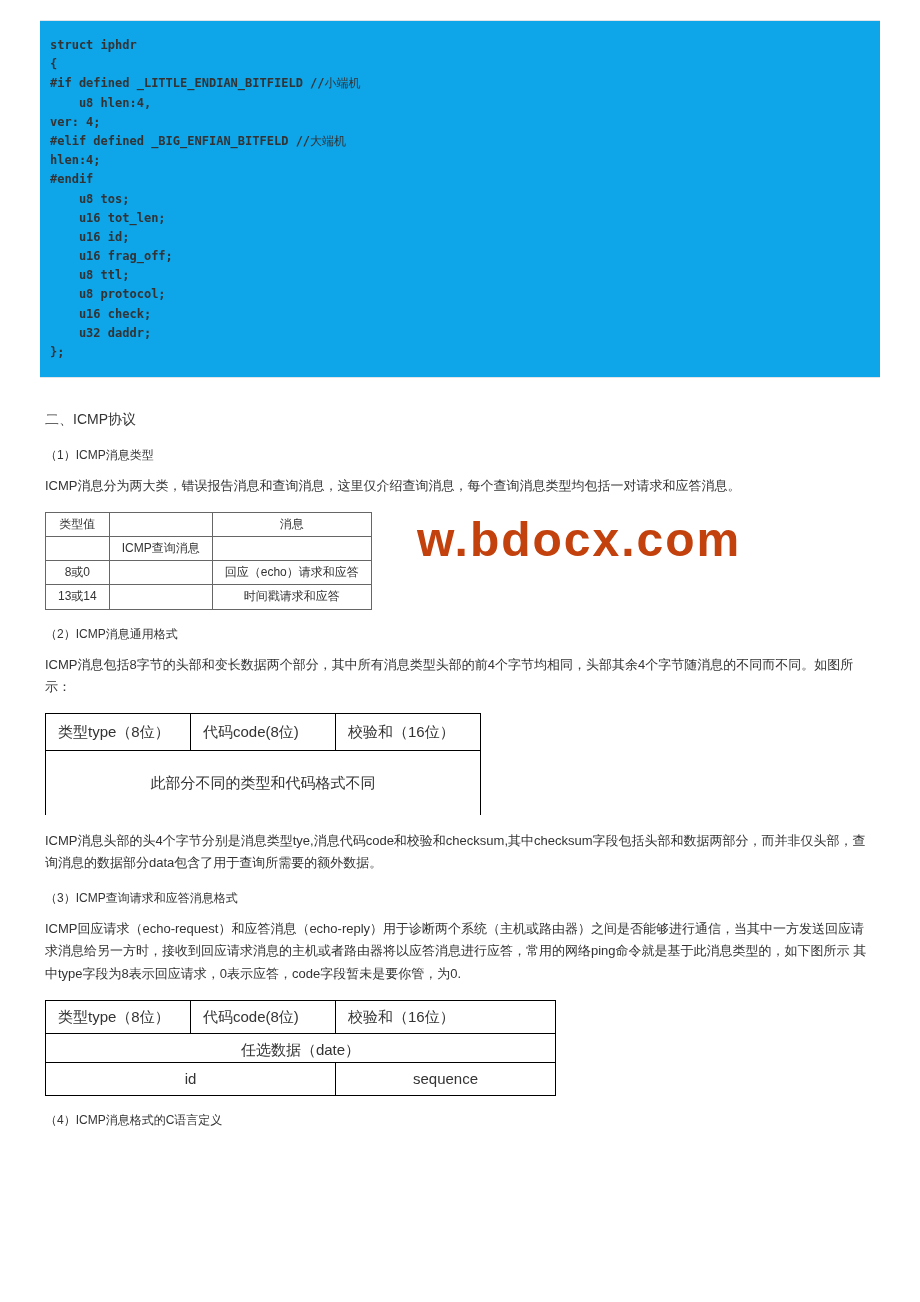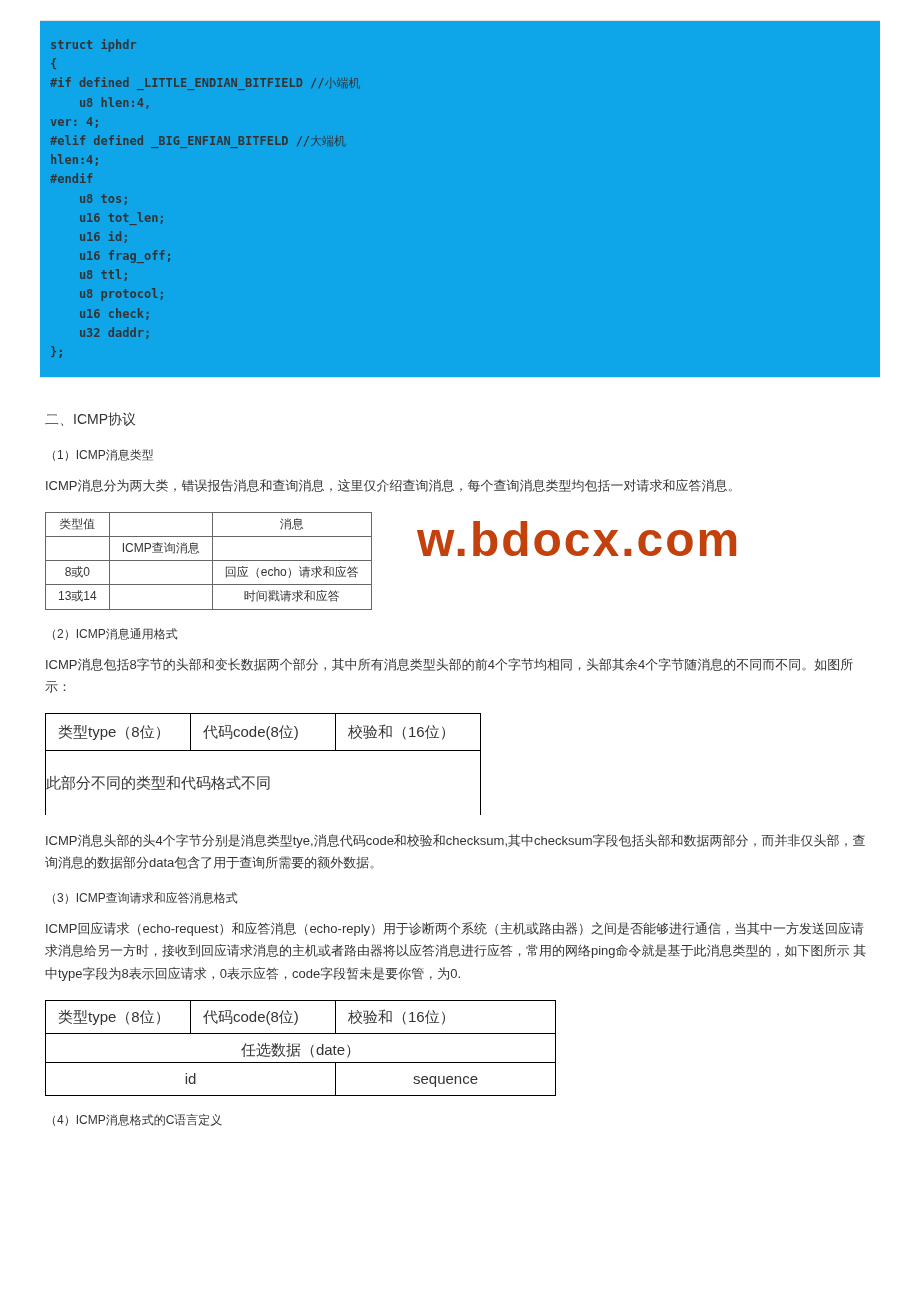--- a/index.html
+++ b/index.html
@@ -73,21 +73,21 @@
       border-collapse: collapse;
       margin: 15px 0;
       font-size: 15px;
     }
     .format-table td {
       border: 1px solid #000;
       padding: 6px 12px;
       text-align: left;
       vertical-align: middle;
     }
-    .format-table .center { }
+    .format-table .center { text-align: center; }
     .format-table .noborder-bottom { border-bottom: none; }
     .format-table2 {
       border-collapse: collapse;
       margin: 15px 0;
       font-size: 15px;
     }
     .format-table2 td {
       border: 1px solid #000;
       padding: 4px 12px;
       text-align: center;

